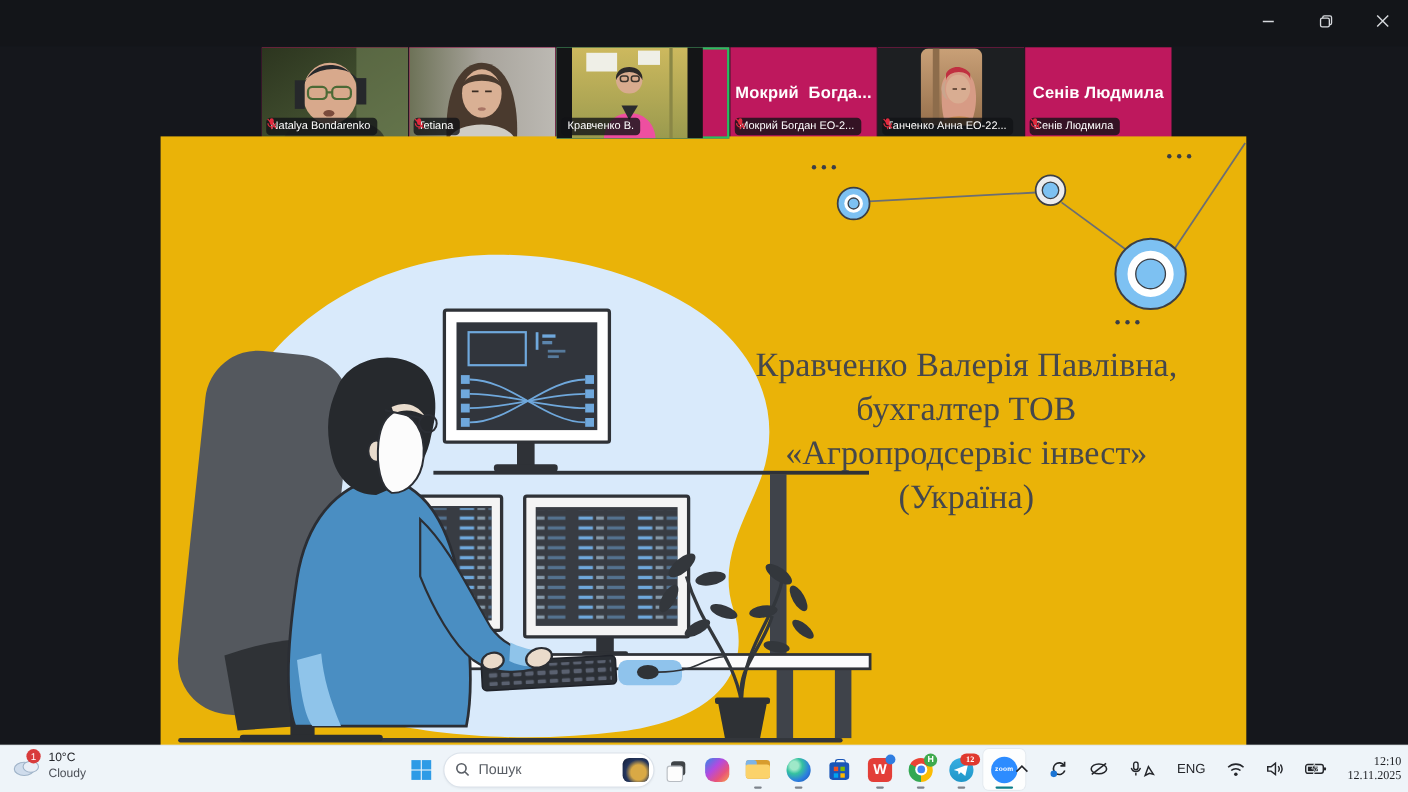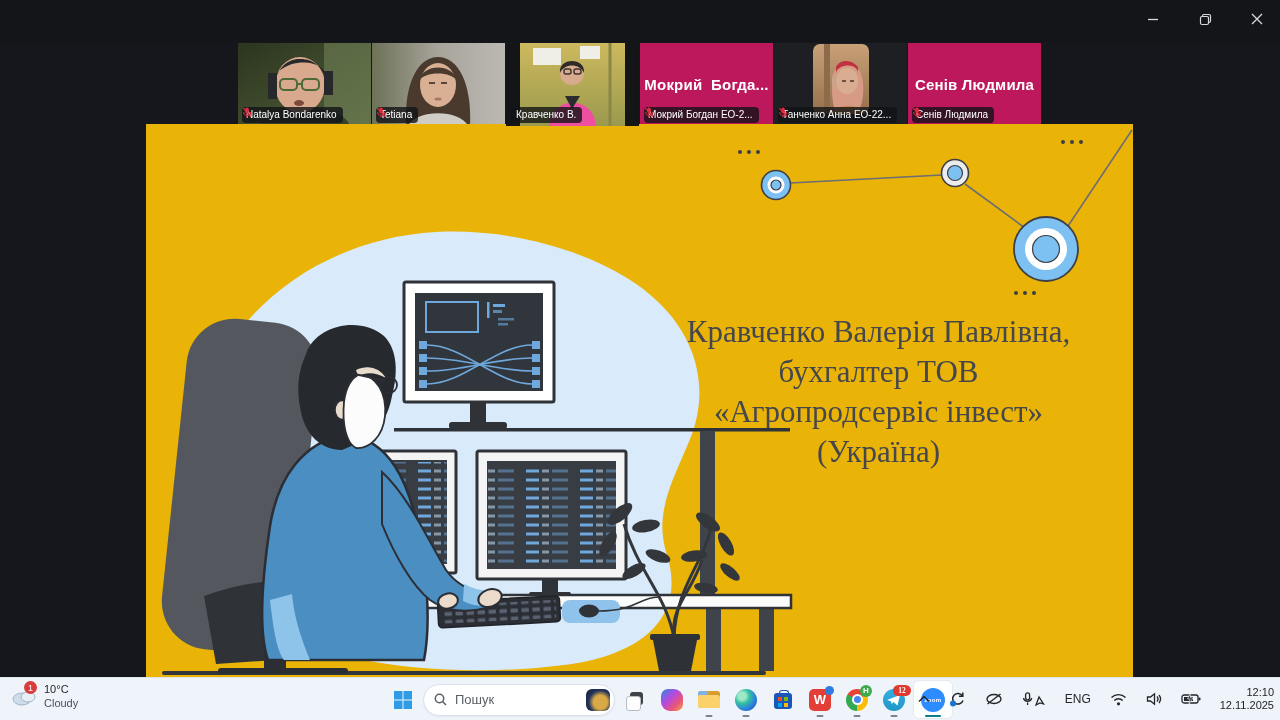--- a/index.html
+++ b/index.html
@@ -5,58 +5,58 @@
   html,body{margin:0;padding:0;}
   body{width:1280px;height:720px;position:relative;overflow:hidden;background:#15171c;
        font-family:"Liberation Sans","DejaVu Sans",sans-serif;-webkit-font-smoothing:antialiased;}
   
   .titlebar{position:absolute;top:0;left:0;width:1280px;height:42px;background:#131519;}
   .wincontrols{position:absolute;top:8px;right:8px;display:flex;gap:22px;}
   .winbtn{width:30px;height:22px;display:flex;align-items:center;justify-content:center;color:#d6d9dd;}
   
   .strip{position:absolute;top:43px;left:238px;display:flex;gap:1px;height:83px;}
   .tile{width:133px;height:83px;position:relative;background:#be185d;overflow:hidden;flex:none;}
-  .tile.active{outline:2.5px solid #23c160;outline-offset:-2.5px;z-index:3;}
+  .tile.active{outline:2.5px solid #23c160;outline-offset:-2.5px;z-index:3;padding-left:24px;}
   .tile svg{position:absolute;inset:0;}
   .bigname{position:absolute;inset:0;display:flex;align-items:center;justify-content:center;
            color:#fff;font-weight:700;font-size:15px;letter-spacing:.2px;white-space:pre;}
   .plate{position:absolute;left:4px;bottom:3px;max-width:126px;display:flex;align-items:center;gap:3px;
          background:rgba(18,19,23,.8);border-radius:4px;padding:2px 6px 2px 4px;color:#fff;
          font-size:10px;line-height:12px;white-space:nowrap;overflow:hidden;}
   .plate.nomic{padding-left:6px;}
   
   .slide{position:absolute;left:146px;top:124px;width:987px;height:554px;background:#eab308;}
   .slide-title{position:absolute;left:480px;top:188px;width:505px;text-align:center;
       font-family:"Liberation Serif","DejaVu Serif",serif;color:#45474c;font-size:31px;line-height:40px;}
   .netsvg{position:absolute;right:0;top:0;}
   .illus{position:absolute;left:0;top:100px;}
   
   .taskbar{position:absolute;left:0;bottom:0;width:1280px;height:42px;background:#eef4f9;
            border-top:1px solid rgba(0,0,0,.06);}
   .weather{position:absolute;left:10px;top:4px;display:flex;align-items:center;gap:6px;cursor:default;}
   .weather .txt{font-size:11px;color:#24262b;line-height:14px;}
   .wbadge{position:absolute;left:14px;top:-4px;background:#d83b3b;color:#fff;border-radius:50%;
           width:13px;height:13px;font-size:9px;display:flex;align-items:center;justify-content:center;}
-  .centerbar{position:absolute;left:386px;top:3px;display:flex;align-items:center;gap:3px;}
+  .centerbar{position:absolute;left:366px;top:3px;display:flex;align-items:center;gap:3px;}
   .app{width:34px;height:37px;position:relative;display:flex;align-items:center;justify-content:center;}
   .app .dash{position:absolute;bottom:1px;left:50%;transform:translateX(-50%);
              width:7px;height:2.5px;border-radius:2px;background:#7d838c;}
   .app.activeapp{background:rgba(255,255,255,.85);border-radius:5px;box-shadow:0 0 0 1px rgba(0,0,0,.04);}
   .app.activeapp .dash{width:16px;background:#0e7f8a;}
   .searchpill{height:30px;width:176px;background:#fff;border:1px solid #dbe2ea;border-radius:16px;
               display:flex;align-items:center;padding:0 4px 0 10px;gap:6px;box-shadow:0 1px 2px rgba(0,0,0,.05);}
   .searchpill input{border:none;outline:none;flex:1;font-size:13px;color:#45494f;background:transparent;
                     font-family:inherit;min-width:0;}
   .searchpill input::placeholder{color:#5a5f66;opacity:1;}
   .searchimg{width:24px;height:22px;border-radius:6px;background:
       radial-gradient(circle at 60% 60%, #d9a945 0 35%, #24355c 60%, #101b33 100%);flex:none;}
   .badge{position:absolute;border-radius:8px;color:#fff;display:flex;align-items:center;justify-content:center;font-weight:700;}
   .tray{position:absolute;right:6px;top:0;height:42px;display:flex;align-items:center;gap:19px;color:#24262b;}
   .tray .lang{font-size:12px;}
-  .clock{font-size:11px;text-align:right;line-height:13px;color:#1d1f23;}
+  .clock{font-size:11px;text-align:right;line-height:13px;color:#1d1f23;font-family:Liberation Serif, serif;}
   .icn{display:flex;align-items:center;justify-content:center;}
 </style>
 </head>
 <body>
 
 <div class="titlebar">
   <div class="wincontrols">
     <div class="winbtn">
       <svg width="12" height="12">
           <line x1="1" y1="6.5" x2="11" y2="6.5" stroke="#d6d9dd" stroke-width="1.3"></line>

